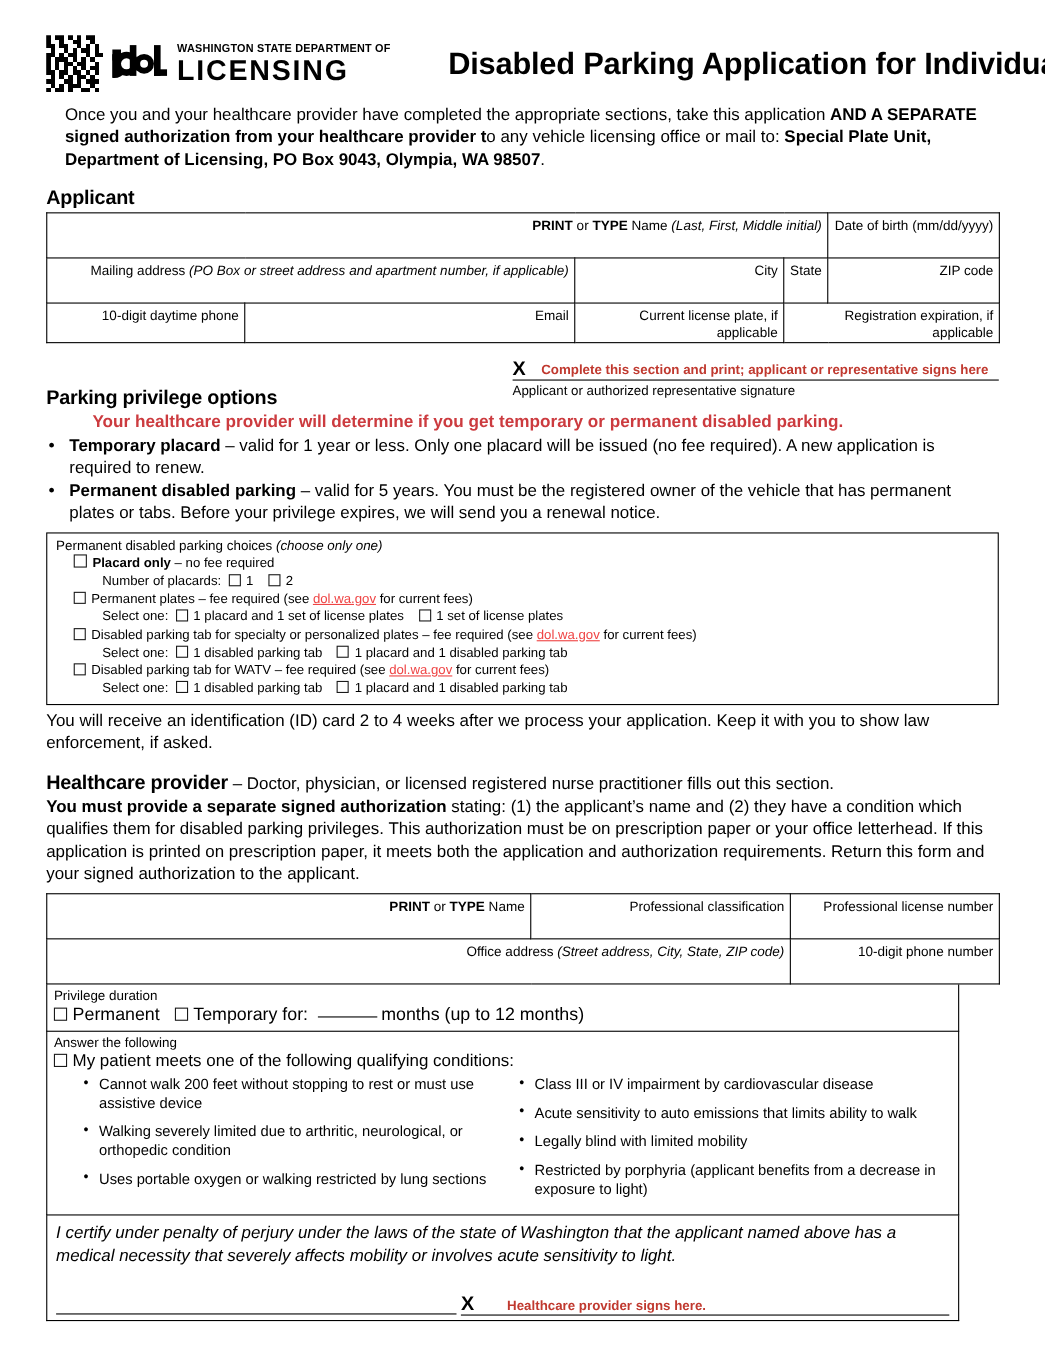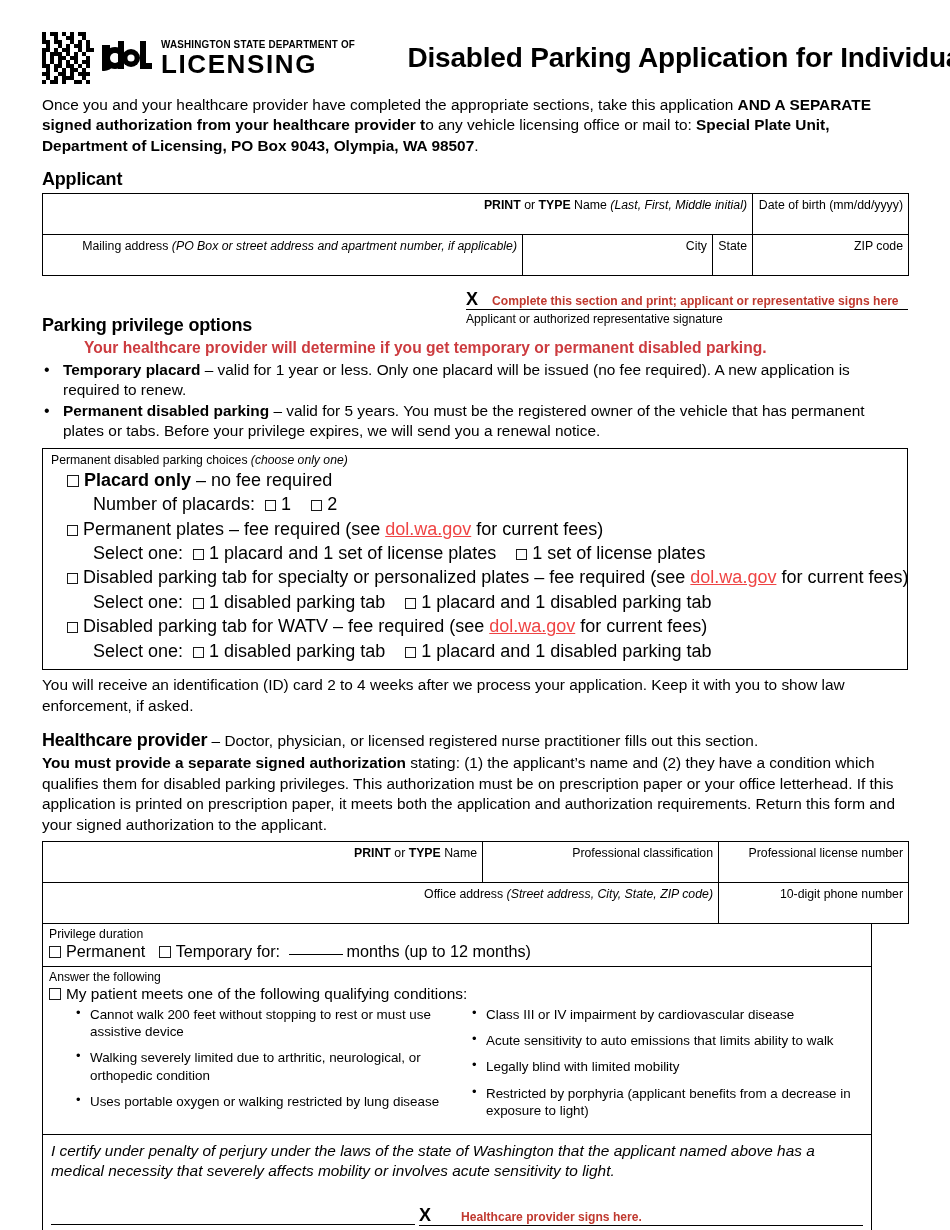--- a/index.html
+++ b/index.html
@@ -29,21 +29,21 @@
   .dol-bot {
     font-size: 26px; font-weight: bold; letter-spacing: 1.6px;
     margin-top: 1px; line-height: 1; white-space: nowrap;
   }
   .doc-title {
     margin-left: 40px; font-size: 28px; font-weight: bold;
     letter-spacing: -0.2px; white-space: nowrap;
   }
 
   
-  .intro { margin-top: 9px; font-size: 15.4px; line-height: 1.32; }
+  .intro { margin-top: 9px; font-size: 15.4px; line-height: 1.32; margin-left: 17px; }
   .intro b { font-weight: bold; }
 
   
   .sec-h {
     font-size: 18px; font-weight: bold; margin-top: 13px; margin-bottom: 3px;
     letter-spacing: -0.2px;
   }
 
   
   table.form { border-collapse: collapse; width: 866px; table-layout: fixed; text-align: right; }
@@ -92,21 +92,21 @@
     border: 1px solid #000; margin-top: 6px; padding: 4px 8px 6px 8px;
     width: 866px; box-sizing: border-box;
   }
   .choices .cap { font-size: 12.2px; line-height: 1.2; }
   .cbx {
     display: inline-block; width: 11px; height: 11px;
     border: 1px solid #1a1a1a; box-sizing: border-box;
     vertical-align: -1px; margin-right: 5px; background: #fff;
   }
   .cbx.big { width: 12px; height: 12px; vertical-align: -1px; }
-  .opt { font-size: 18px; line-height: 1.36; margin-left: 16px; white-space: nowrap; }
+  .opt { font-size: 12px; line-height: 1.36; margin-left: 16px; white-space: nowrap; }
   .opt.sub { margin-left: 42px; }
   .opt .b { font-weight: bold; }
   a.link, .link {
     color: #ef4444; text-decoration: underline; }
 
   
   .para { font-size: 15.4px; line-height: 1.33; margin-top: 5px; }
   .hp-head { font-size: 18px; font-weight: bold; letter-spacing: -0.2px; text-align: right; }
 
   
@@ -257,20 +257,26 @@
         <tr>
       <td class="h36" colspan="4"><b>PRINT</b><span> or </span><b>TYPE</b><span> Name </span><span class="it">(Last, First, Middle initial)</span></td>
       <td class="h36">Date of birth (mm/dd/yyyy)</td>
     </tr>
     <tr>
       <td class="h36" colspan="2"><span>Mailing address </span><span class="it">(PO Box or street address and apartment number, if applicable)</span></td>
       <td class="h36">City</td>
       <td class="h36">State</td>
       <td class="h36">ZIP code</td>
     </tr>
+    <tr>
+      <td class="h30">10-digit daytime phone</td>
+      <td class="h30">Email</td>
+      <td class="h30">Current license plate, if applicable</td>
+      <td class="h30" colspan="2">Registration expiration, if applicable</td>
+    </tr>
   </tbody>
     </table>
 
   <div class="sig-area">
     <div class="sig-row">
       <div class="sig-line-1">
         <span class="x-mark">X</span>
         <span class="sig-red">Complete this section and print; applicant or representative signs here</span>
       </div>
       <div class="sig-cap">Applicant or authorized representative signature</div>
@@ -368,21 +374,21 @@
   <div class="cond-box">
     <div class="cond-cap">Answer the following</div>
     <div class="cond-q">
       <span class="cbx big"></span><span>My patient meets one of the following qualifying conditions:</span>
     </div>
     <div class="cond-cols">
       <div class="cond-col left">
         <ul class="cl">
           <li>Cannot walk 200 feet without stopping to rest or must use assistive device</li>
           <li>Walking severely limited due to arthritic, neurological, or orthopedic condition</li>
-          <li>Uses portable oxygen or walking restricted by lung disease</li>
+          <li>Uses portable oxygen or walking restricted by lung sections</li>
         </ul>
       </div>
       <div class="cond-col right">
         <ul class="cl">
           <li>Class III or IV impairment by cardiovascular disease</li>
           <li>Acute sensitivity to auto emissions that limits ability to walk</li>
           <li>Legally blind with limited mobility</li>
           <li>Restricted by porphyria (applicant benefits from a decrease in exposure to light)</li>
         </ul>
       </div>

